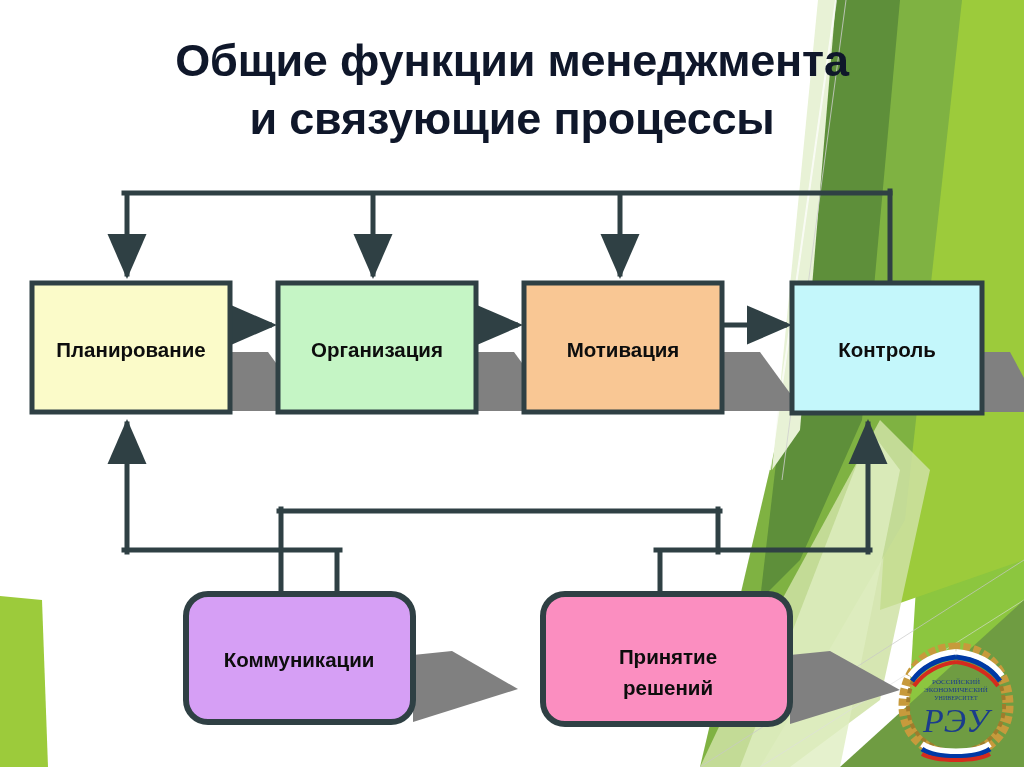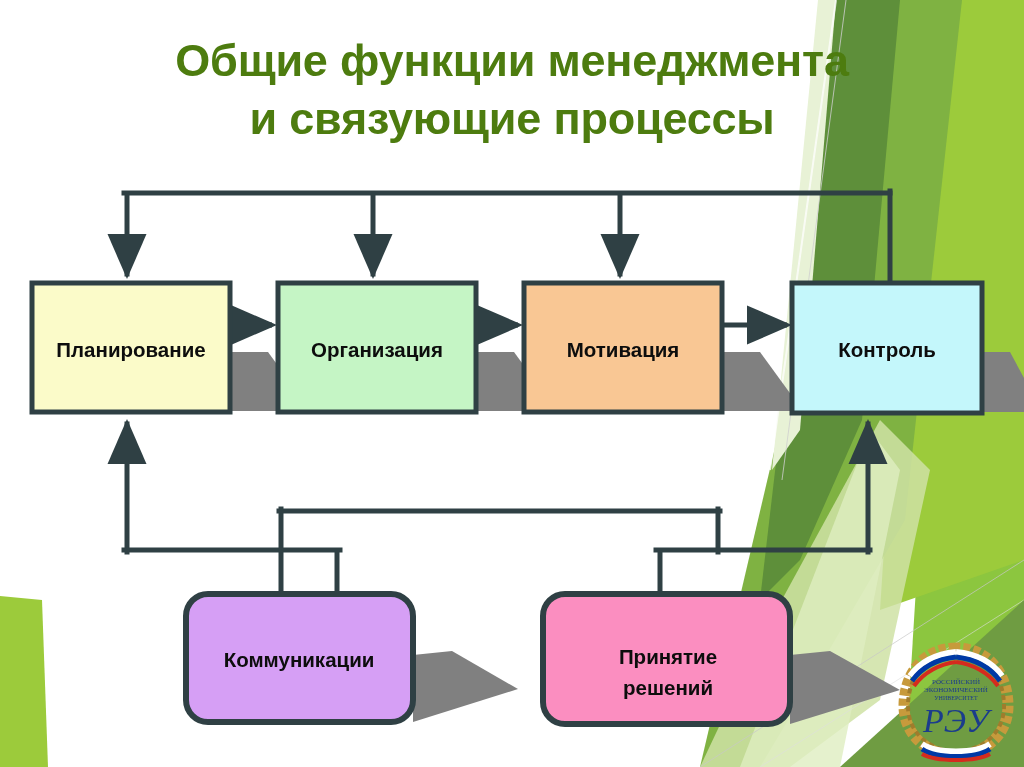--- a/index.html
+++ b/index.html
@@ -30,21 +30,21 @@
   #title {
     position: absolute;
     z-index: 4;
     left: 0;
     top: 32px;
     width: 1024px;
     text-align: center;
     font-size: 45px;
     font-weight: bold;
     line-height: 1.28;
-    color: #4d7c0f;
+    color: #0f172a;
     letter-spacing: -0.2px;
     white-space: pre-line;
   }
 
   .emblem {
     position: absolute;
     z-index: 5;
     left: 896px;
     top: 640px;
     width: 120px;

